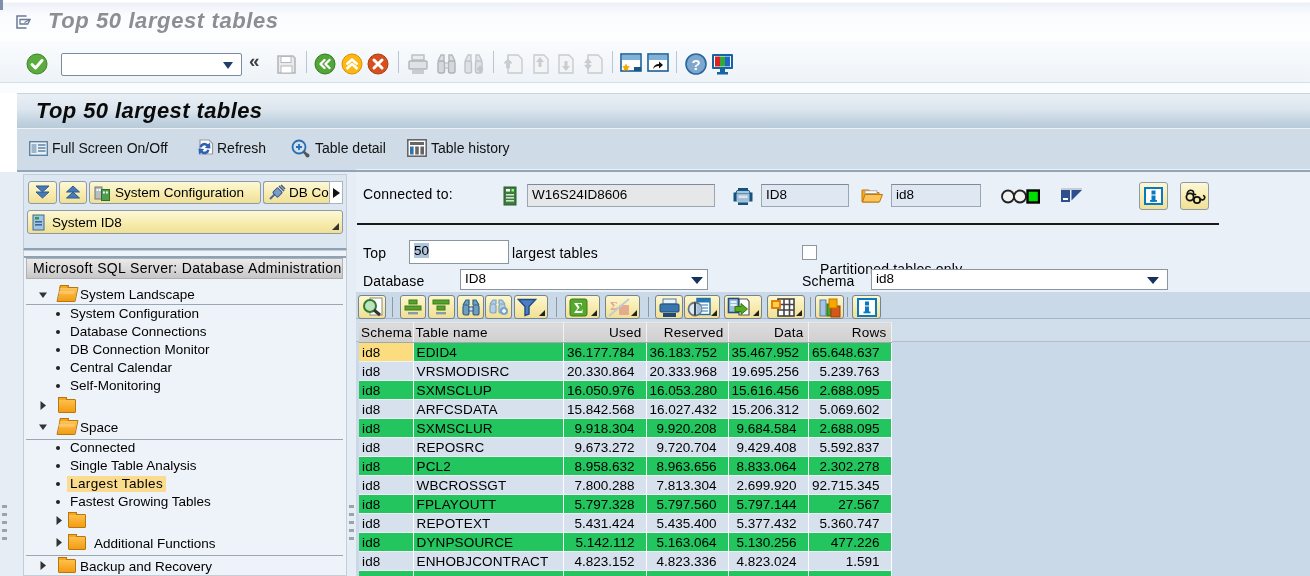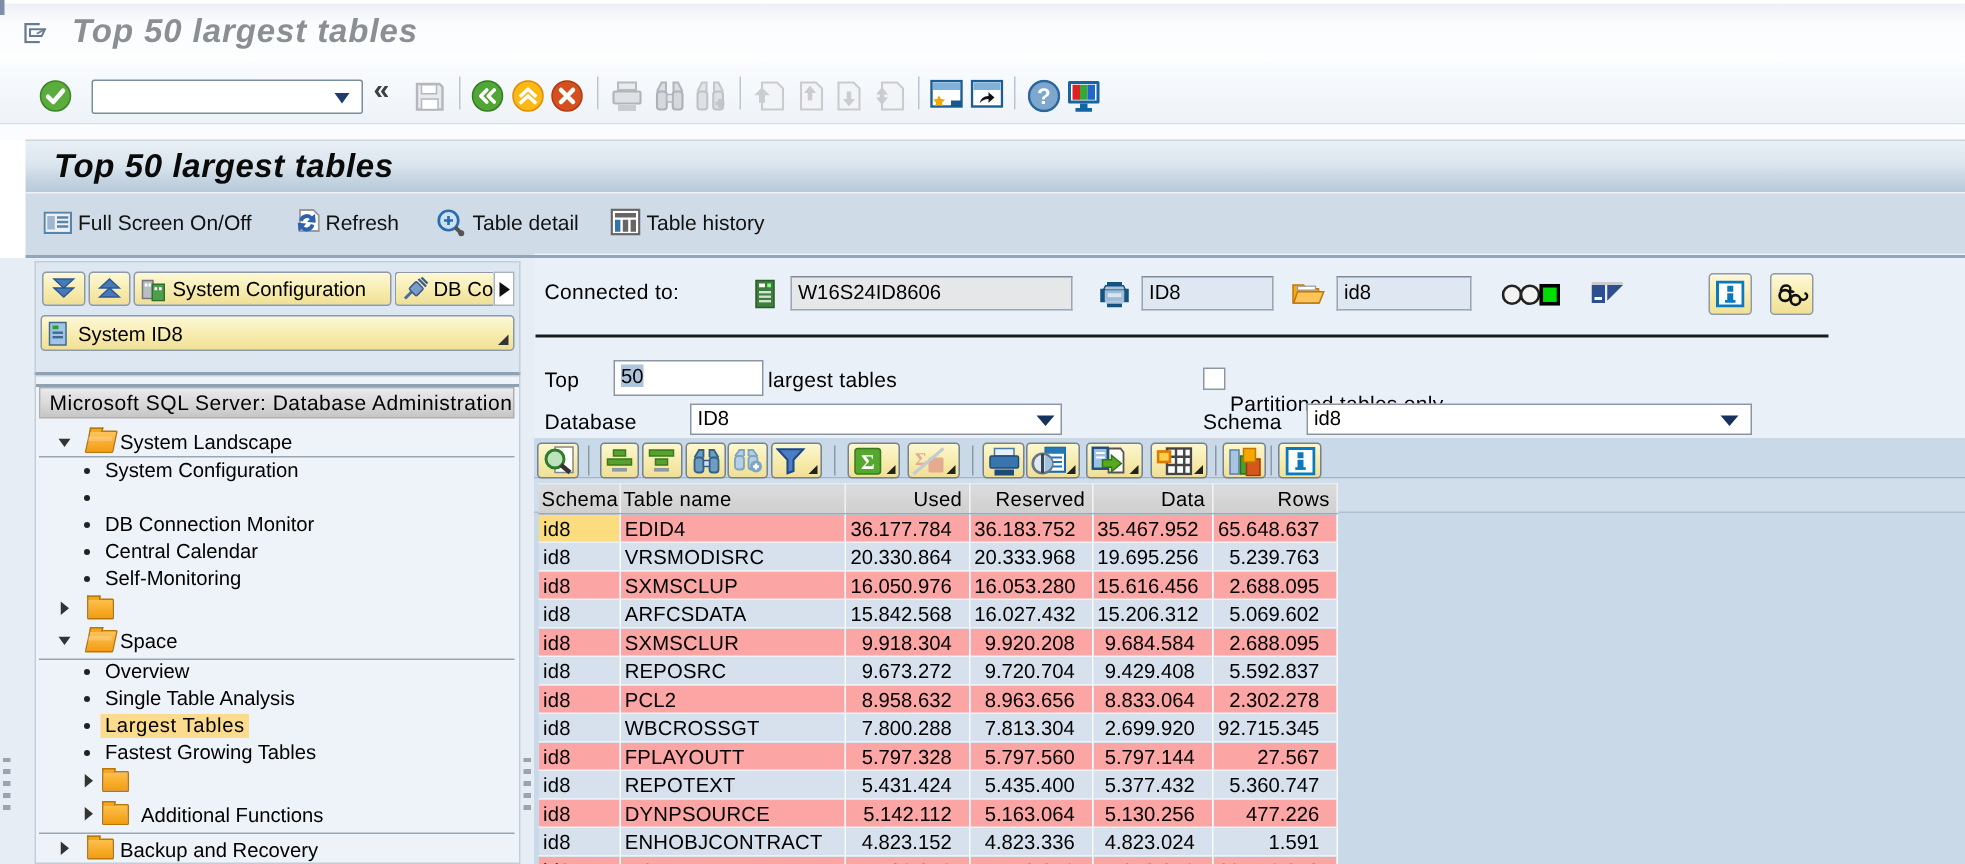--- a/index.html
+++ b/index.html
@@ -37,21 +37,21 @@
 .inp{position:absolute;box-sizing:border-box;border:1px solid #9aa6b2;border-top-color:#7e8b97;font-size:13.5px;color:#000;padding:2px 0 0 4px}
 
 #gridarea{left:356px;top:292px;width:954px;height:284px;background:#c9d9e8}
 .alvbtn{position:absolute;top:3px;height:24px;background:linear-gradient(#fcf7d0,#f6eaa8 60%,#efdf98);border:1px solid #76828e;border-radius:3px;box-sizing:border-box}
 .alvsep{position:absolute;top:5px;width:1px;height:20px;background:#8d9aa6}
 .drop{position:absolute;right:2px;bottom:2px;width:0;height:0;border-left:6px solid transparent;border-bottom:6px solid #222}
 table#grid{position:absolute;left:3px;top:30px;width:532px;border-collapse:collapse;table-layout:fixed;font-size:13.5px;color:#000}
 #grid th{background:linear-gradient(#dcdcdc,#cfcfcf);border-right:1px solid #f2f2f2;border-bottom:1px solid #9fa8b1;border-top:1px solid #e8e8e8;font-weight:normal;text-align:left;padding:0 4px 1px 2px;height:18px;overflow:hidden;letter-spacing:0.25px}
 #grid th.r{text-align:right}
 #grid td{border-right:1px solid #fbfcfd;border-bottom:1px solid #eef2f7;padding:0 4px 0 3px;height:18px;overflow:hidden;white-space:nowrap;letter-spacing:0.15px}
-#grid tr.a td{background:#fca5a5}
+#grid tr.a td{background:#22c55e}
 #grid tr.b td{background:#d6e1ed}
 #grid td.num{text-align:right;padding-right:11px;letter-spacing:0}
 #grid td.sel{background:#fbdc7e !important}
 </style>
 </head>
 <body>
 
 <div class="abs" id="titlebar">
 <div class="abs" style="left:0;top:0;width:3px;height:10px;background:#7c8fa6"></div>
 <svg class="abs" style="left:16px;top:15px" width="15" height="14" viewBox="0 0 15 14">
@@ -245,38 +245,39 @@
 <div class="abs" id="treehdr">Microsoft SQL Server: Database Administration</div>
 
 <div class="trow" style="top:34px;padding-left:54px">System Landscape</div>
 <svg class="abs" style="left:14px;top:39px" width="10" height="10" viewBox="0 0 10 10">
       <path d="M1 2.5 H9 L5 8 Z" fill="#333"></path>
     </svg>
 <span class="abs oflder" style="left:34px;top:36px"></span>
 <div class="tline" style="top:53px"></div>
 <div class="trow" style="top:53px;padding-left:44px">System Configuration</div>
     <span class="bullet" style="left:32px;top:61px"></span>
+<div class="trow" style="top:71px;padding-left:44px">Database Connections</div>
     <span class="bullet" style="left:32px;top:79px"></span>
 <div class="trow" style="top:89px;padding-left:44px">DB Connection Monitor</div>
     <span class="bullet" style="left:32px;top:97px"></span>
 <div class="trow" style="top:107px;padding-left:44px">Central Calendar</div>
     <span class="bullet" style="left:32px;top:115px"></span>
 <div class="trow" style="top:125px;padding-left:44px">Self-Monitoring</div>
     <span class="bullet" style="left:32px;top:133px"></span>
 <svg class="abs" style="left:15px;top:149px" width="8" height="11" viewBox="0 0 8 11">
       <path d="M1.5 1 L7 5.5 L1.5 10 Z" fill="#333"></path>
     </svg>
 <span class="abs cflder" style="left:34px;top:148px"></span>
 <div class="trow" style="top:167px;padding-left:54px">Space</div>
 <svg class="abs" style="left:14px;top:171px" width="10" height="10" viewBox="0 0 10 10">
       <path d="M1 2.5 H9 L5 8 Z" fill="#333"></path>
     </svg>
 <span class="abs oflder" style="left:34px;top:169px"></span>
 <div class="tline" style="top:188px"></div>
-<div class="trow" style="top:187px;padding-left:44px">Overview</div>
+<div class="trow" style="top:187px;padding-left:44px">Connected</div>
     <span class="bullet" style="left:32px;top:195px"></span>
 <div class="trow" style="top:205px;padding-left:44px">Single Table Analysis</div>
     <span class="bullet" style="left:32px;top:213px"></span>
 <div class="trow" style="top:223px;padding-left:44px"><span style="background:#fbdc8e;padding:0 3px 1px 3px;margin-left:-3px;letter-spacing:0.4px">Largest Tables</span></div>
     <span class="bullet" style="left:32px;top:231px"></span>
 <div class="trow" style="top:241px;padding-left:44px">Fastest Growing Tables</div>
     <span class="bullet" style="left:32px;top:249px"></span>
 <svg class="abs" style="left:31px;top:264px" width="8" height="11" viewBox="0 0 8 11">
       <path d="M1.5 1 L7 5.5 L1.5 10 Z" fill="#333"></path>
     </svg>

